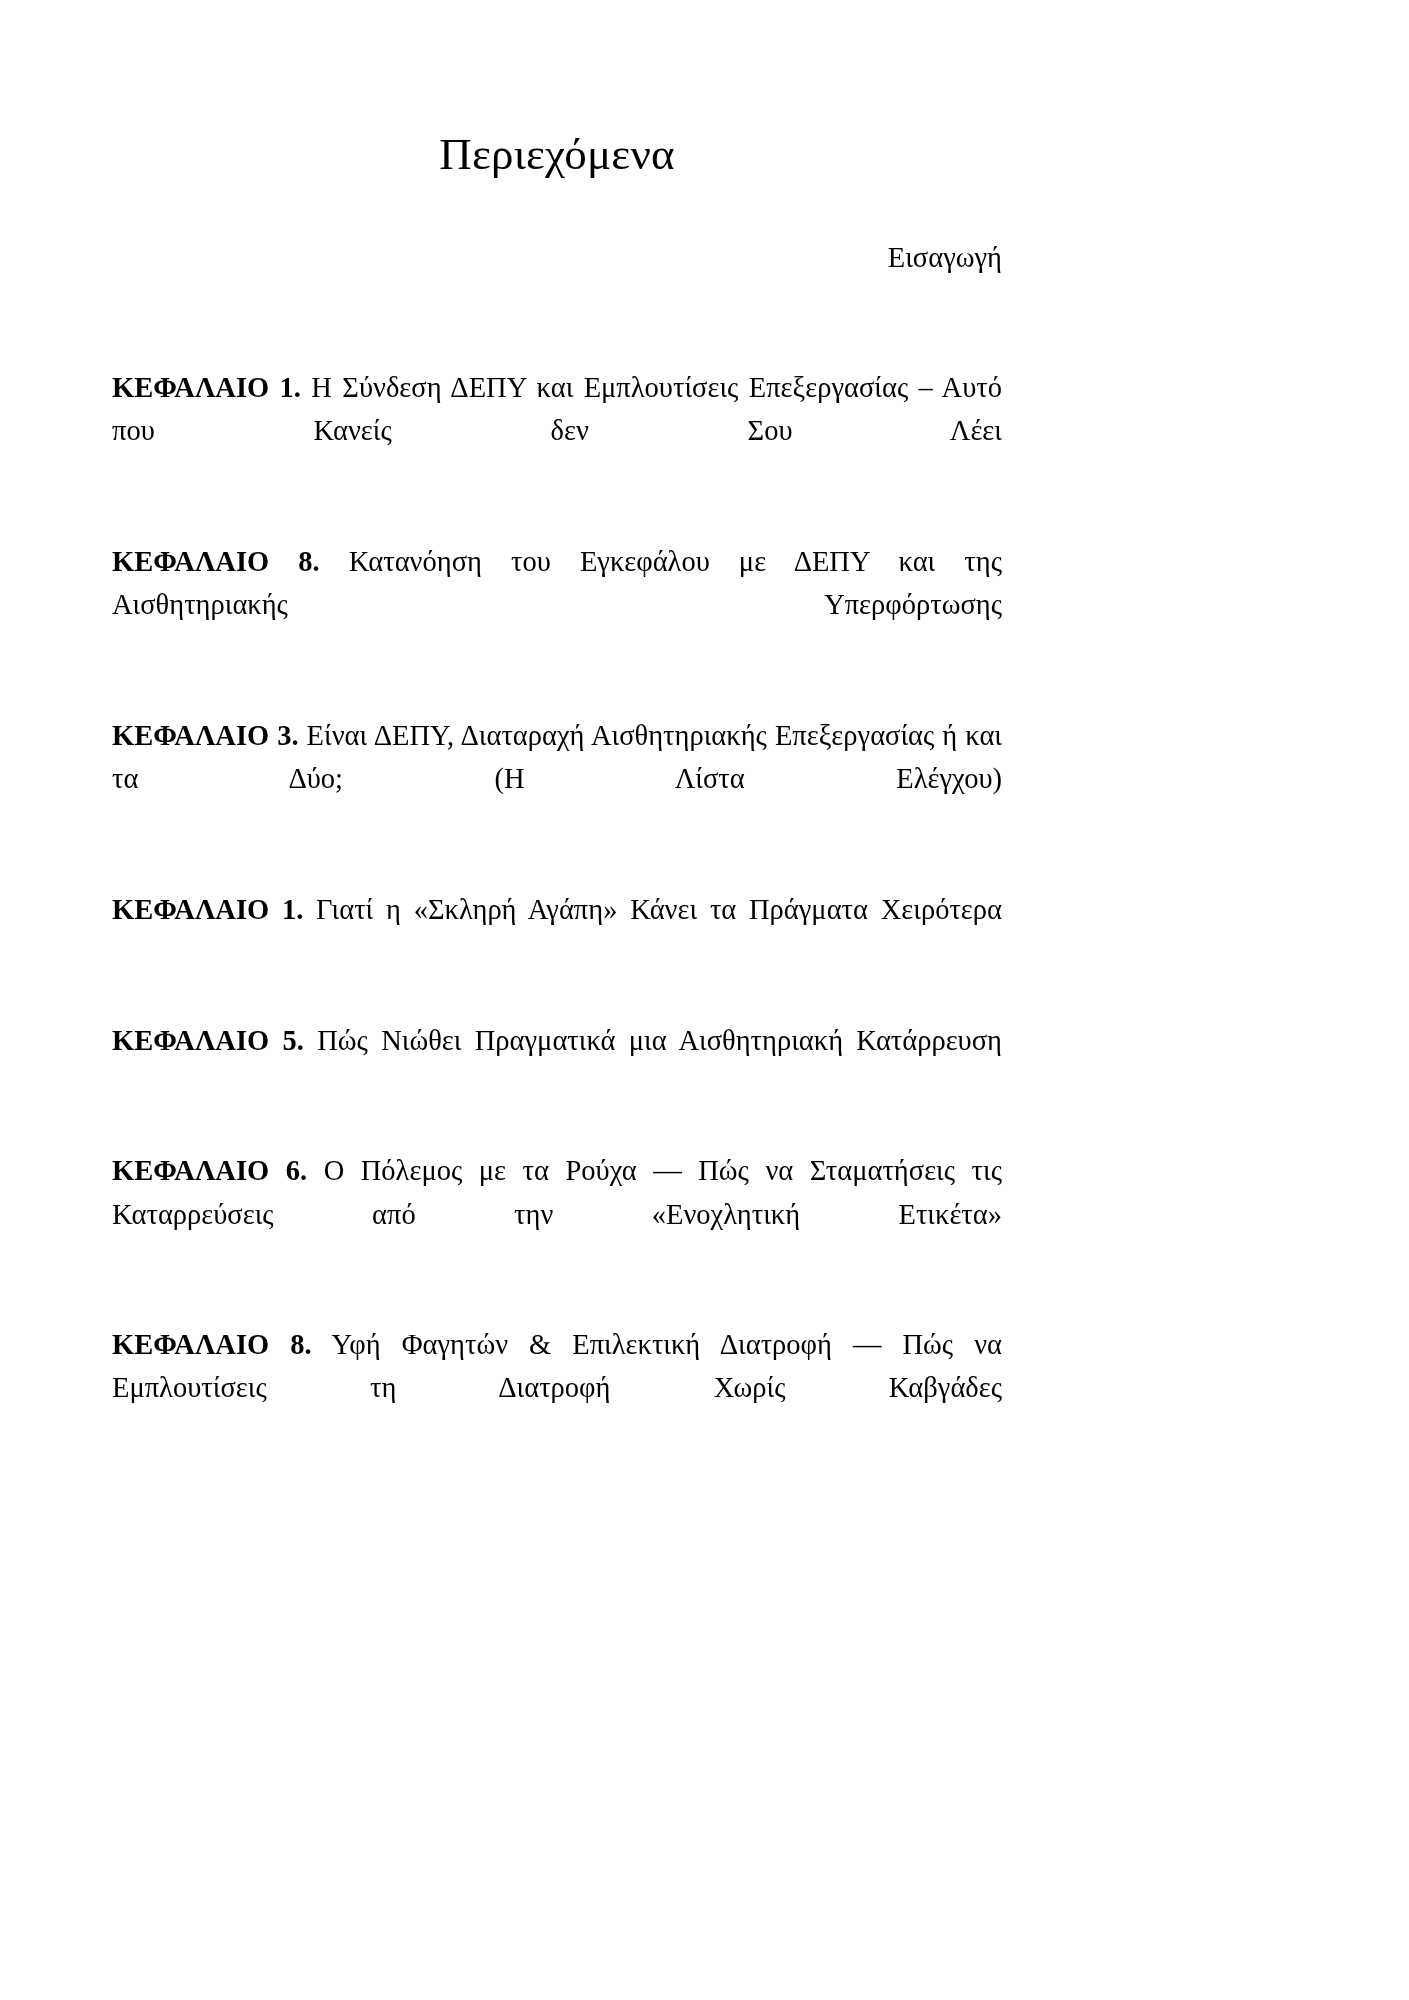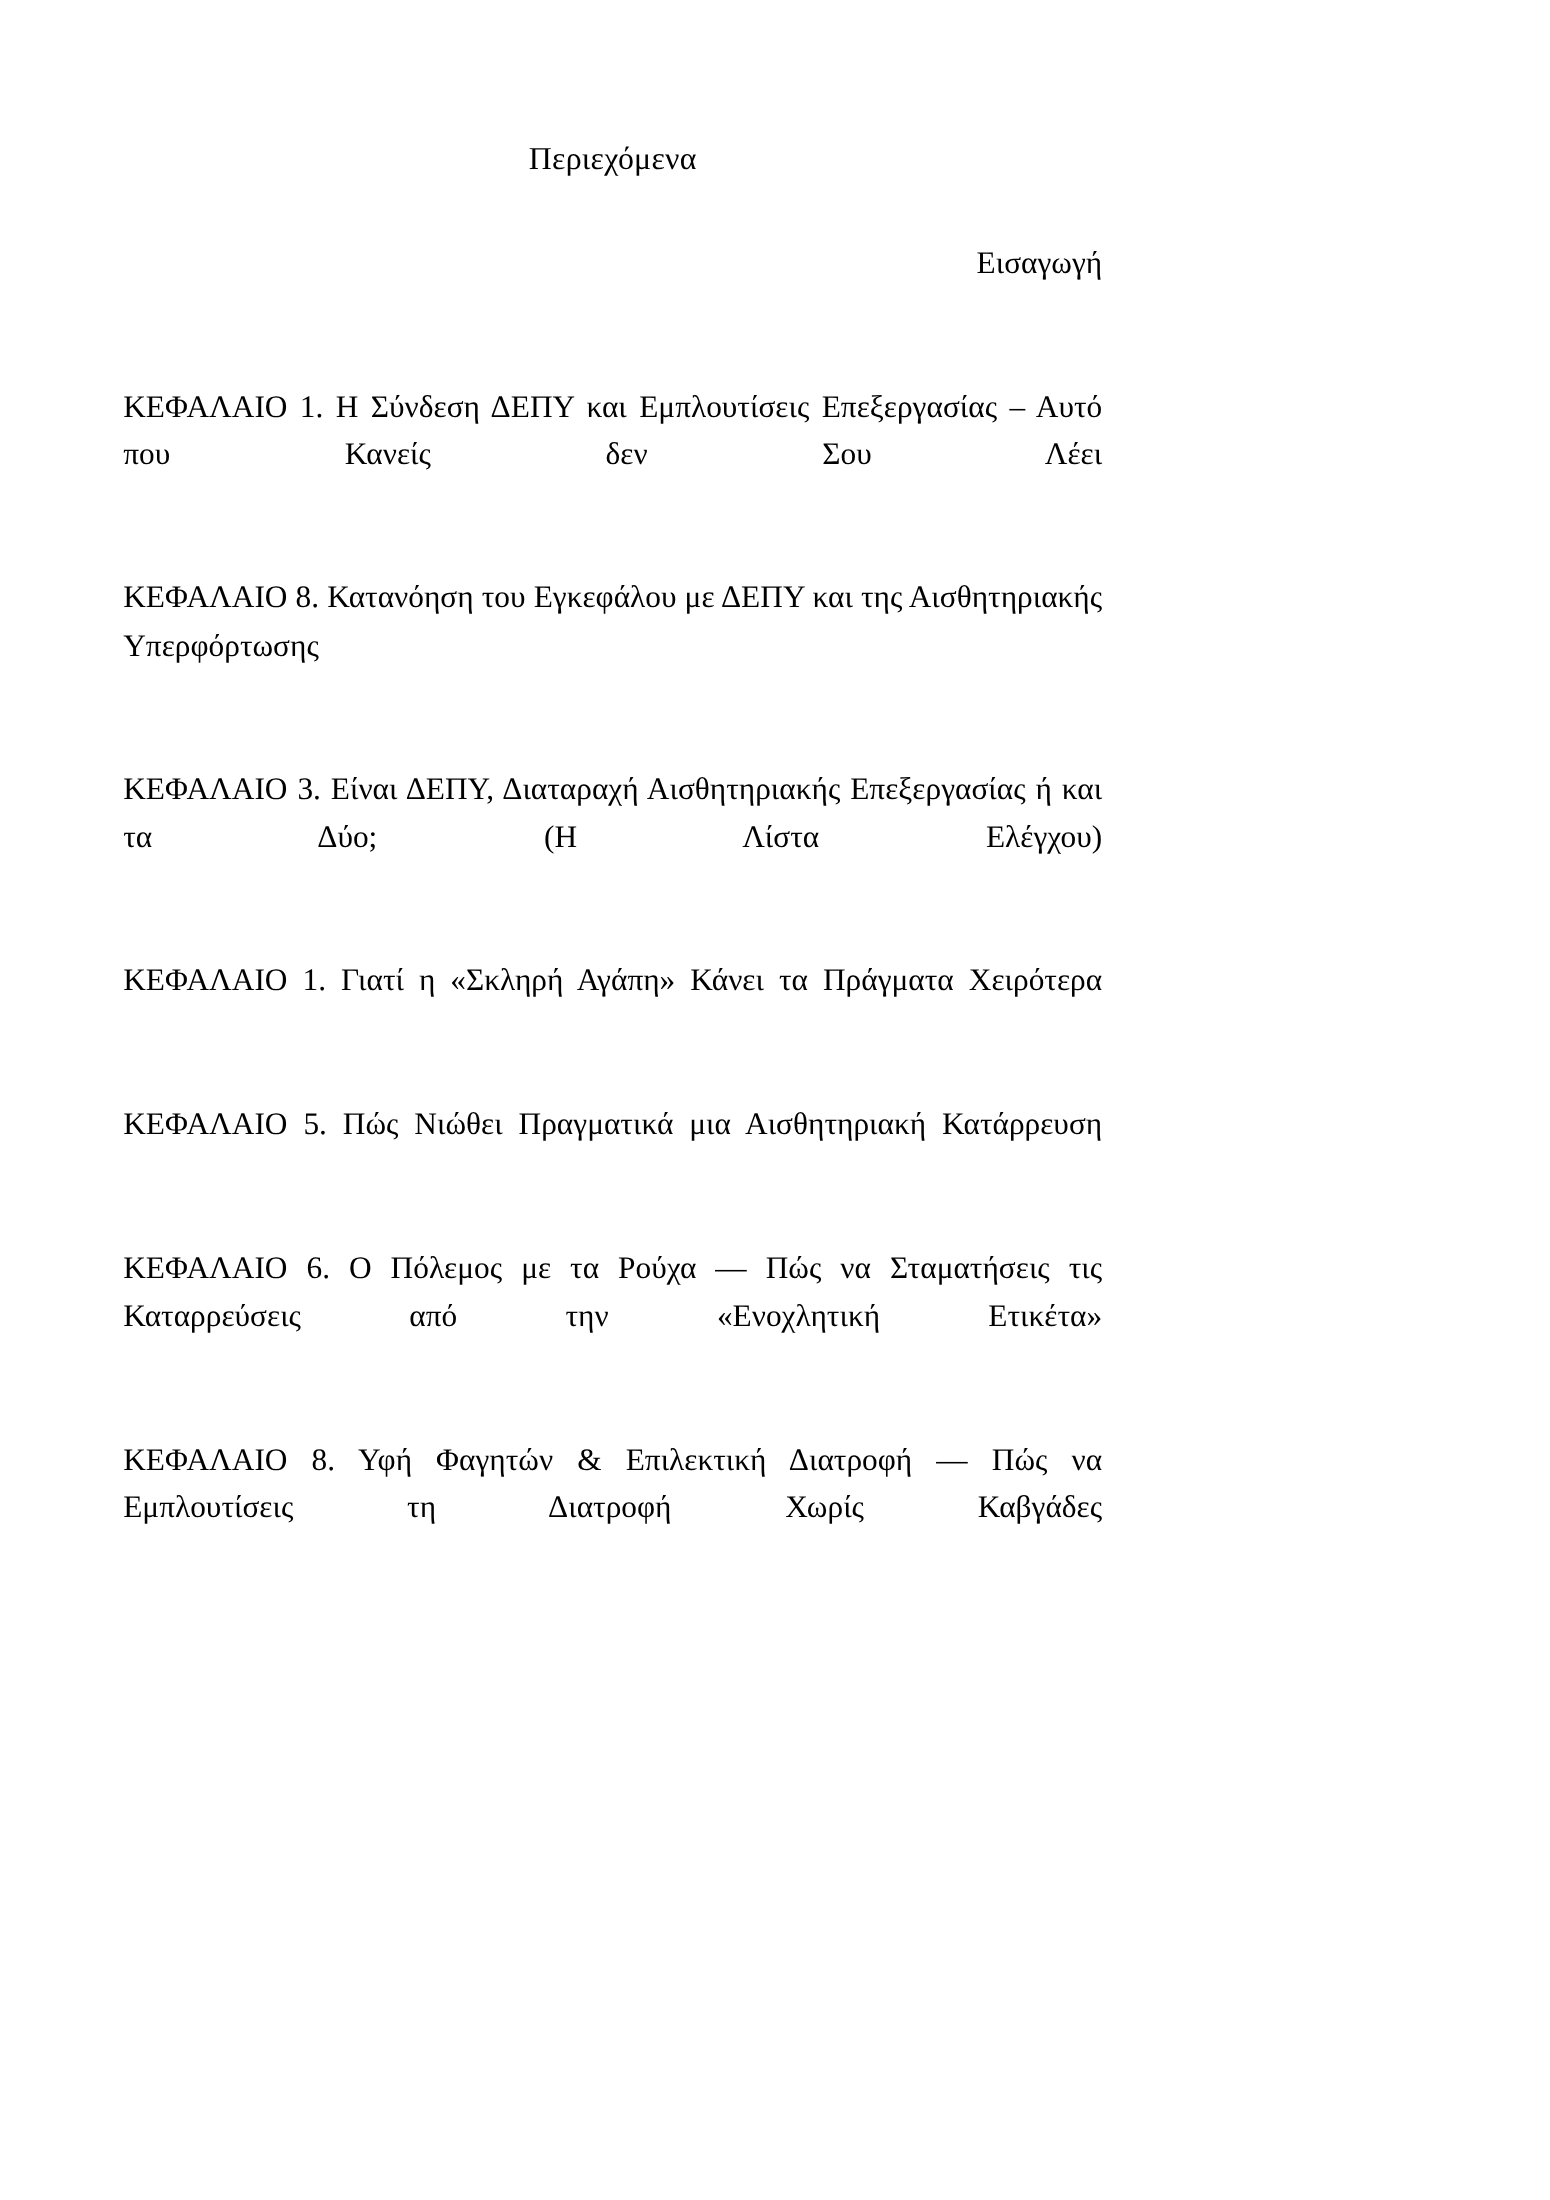--- a/index.html
+++ b/index.html
@@ -26,21 +26,21 @@
   }
   .content {
     position: absolute;
     left: 112px;
     top: 0;
     width: 890px;
   }
   .doc-title {
     margin: 0;
     padding: 0;
-    font-size: 29px;
+    font-size: 45px;
     font-weight: normal;
     line-height: 1.1;
     text-align: center;
     letter-spacing: 0.2px;
     padding-top: 130px;
   }
   .toc-list {
     margin: 0;
     padding: 0;
     list-style: none;
@@ -54,21 +54,21 @@
     padding: 0;
   }
   .toc-entry.intro {
     margin-top: 56px;
     text-align: right;
   }
   .toc-entry.chapter {
     margin-top: 44px;
   }
   .toc-entry .label {
-    font-weight: normal;
+    font-weight: bold;
   }
   .toc-entry .title {
     font-weight: normal;
   }
   
   .toc-entry::after {
     content: "";
     display: inline-block;
     width: 100%;
   }

